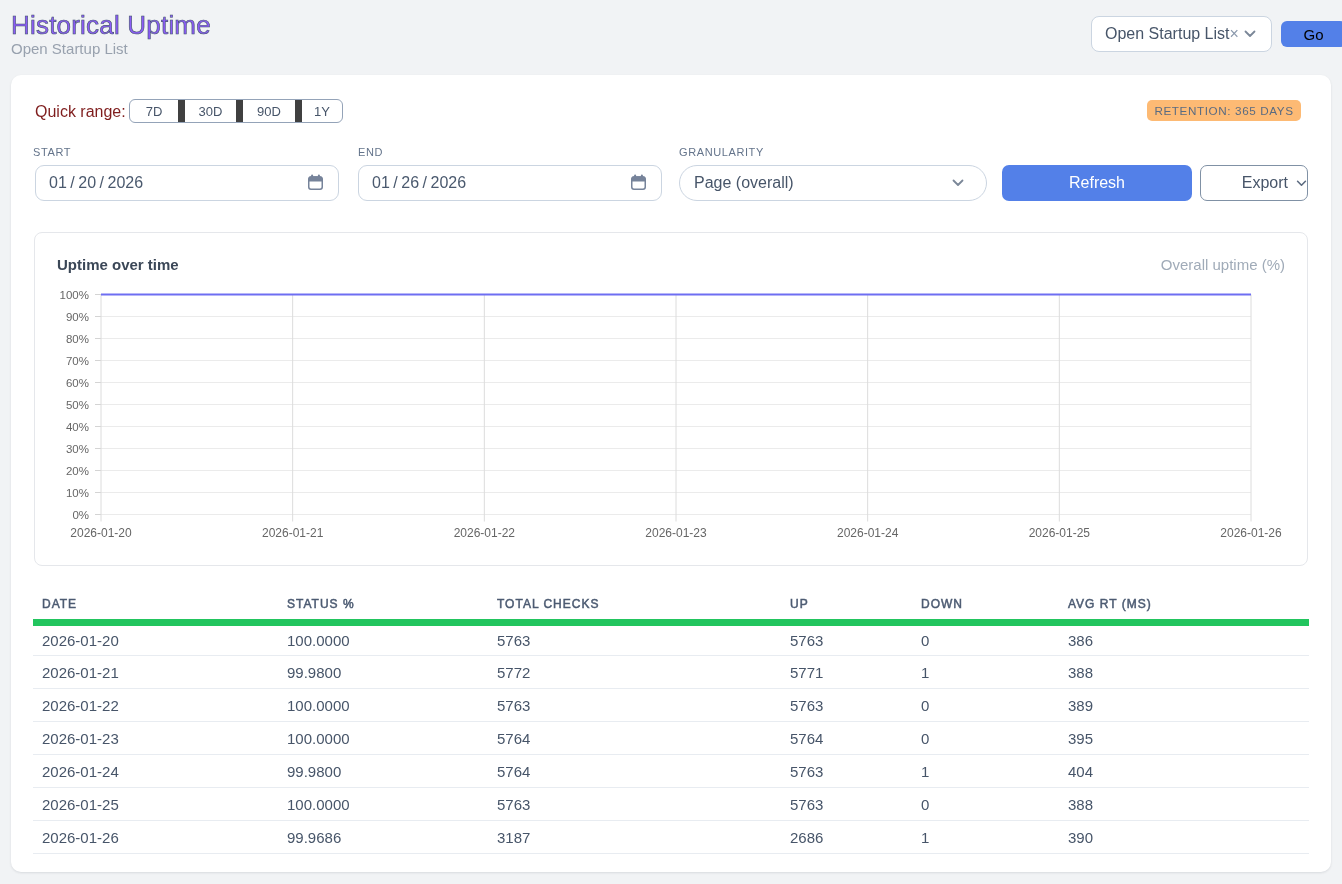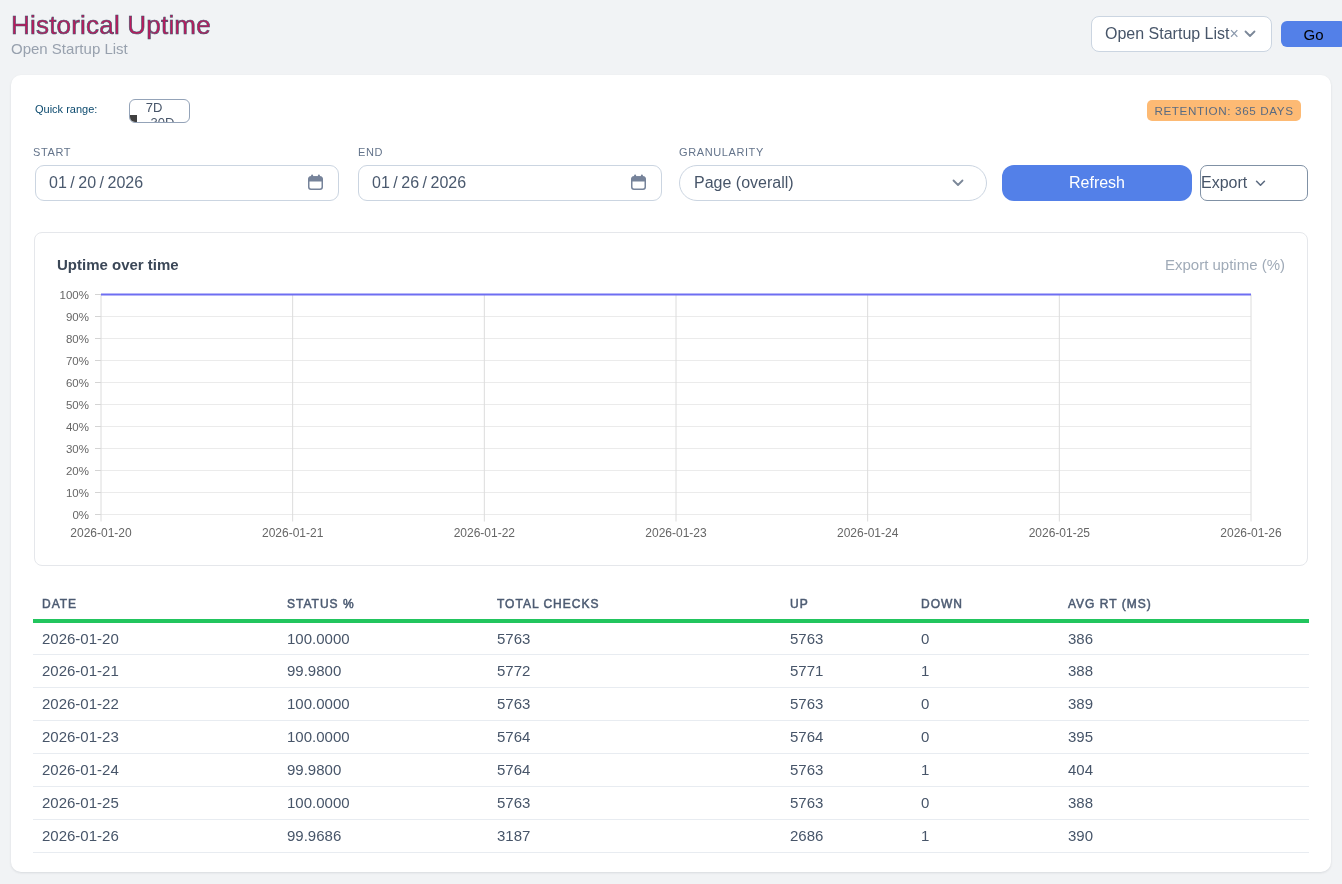--- a/index.html
+++ b/index.html
@@ -6,56 +6,56 @@
   html,body { width:1342px; height:884px; }
   body {
     background:#f1f3f5;
     font-family:"Liberation Sans", sans-serif;
     position:relative;
     overflow:hidden;
   }
   .abs { position:absolute; }
 
   
-  .title { left:11px; top:10px; font-size:26px; font-weight:400; color:#be185d; -webkit-text-stroke:0.6px #43546b; letter-spacing:.2px; }
+  .title { left:11px; top:10px; font-size:26px; font-weight:400; color:#8b5cf6; -webkit-text-stroke:0.6px #43546b; letter-spacing:.2px; }
   .subtitle { left:11px; top:40px; font-size:15px; color:#98a1ae; }
   .sp-label { top:27px; right:259px; font-size:12px; font-weight:400; color:#64748b; letter-spacing:.4px;margin-top:48px; }
   .sp-select { left:1091px; top:16px; width:181px; height:36px; background:#fff; border:1px solid #cbd5e1; border-radius:8px; display:flex; align-items:center; padding-left:13px; }
   .sp-select .txt { font-size:16px; color:#475569; }
   .sp-select .x { font-size:16px; color:#8b99ac; margin-left:0; }
   .go-btn { left:1281px; top:21px; width:65px; height:26px; background:#5380e8; border-radius:6px; color:#000000; font-size:15px; display:flex; align-items:center; justify-content:center; }
 
   
   .card { left:11px; top:75px; width:1320px; height:797px; background:#fff; border-radius:10px; box-shadow:0 1px 3px rgba(16,24,40,.07), 0 1px 2px rgba(16,24,40,.04); }
 
-  .qr-label { left:35px; top:103px; font-size:11px; color:#0c4a6e; }
-  .qr-group { left:129px; top:99px; height:24px; display:flex; border:1px solid #94a3b8; border-radius:6px; overflow:hidden; background:#fff;flex-direction:column; }
+  .qr-label { left:35px; top:103px; font-size:16px; color:#7f1d1d; }
+  .qr-group { left:129px; top:99px; height:24px; display:flex; border:1px solid #94a3b8; border-radius:6px; overflow:hidden; background:#fff; }
   .qr-group .seg { font-size:13px; color:#475569; display:flex; align-items:center; justify-content:center; border-left:7px solid #404040; }
   .qr-group .seg:first-child { border-left:none; }
   .badge { left:1147px; top:100px; width:154px; height:21px; background:#fdba74; border-radius:5px; font-size:11.7px; font-weight:400; color:#5a6b81; letter-spacing:.6px; display:flex; align-items:center; justify-content:center; }
 
   .flabel { top:146px; font-size:11px; color:#64748b; letter-spacing:.6px; }
   input[type=date] {
     position:absolute; top:165px; height:36px; border:1px solid #cbd5e1; border-radius:9px;
     font-family:"Liberation Sans", sans-serif; font-size:16px; color:#4a596e;
     padding:0 10px 0 12px; background:#fff; outline:none;
   }
   input[type=date]::-webkit-datetime-edit-text { padding:0 2.5px; color:#4a596e; }
   input[type=date]::-webkit-calendar-picker-indicator { opacity:0; }
   .calicon { width:15px; height:16px; }
   .gran { left:679px; top:165px; width:308px; height:36px; border:1px solid #cbd5e1; border-radius:18px; background:#fff; display:flex; align-items:center; padding-left:14px; font-size:16px; color:#475569; }
-  .refresh { left:1002px; top:165px; width:190px; height:36px; background:#5380e8; border-radius:12px; color:#fff; font-size:16px; display:flex; align-items:center; justify-content:center; }
-  .export { left:1200px; top:165px; width:108px; height:36px; background:#fff; border:1px solid #8091a5; border-radius:7px; color:#475569; font-size:16px; display:flex; align-items:center; justify-content:flex-start; gap:8px; }
+  .refresh { left:1002px; top:165px; width:190px; height:36px; background:#5380e8; border-radius:7px; color:#fff; font-size:16px; display:flex; align-items:center; justify-content:center; }
+  .export { left:1200px; top:165px; width:108px; height:36px; background:#fff; border:1px solid #8091a5; border-radius:7px; color:#475569; font-size:16px; display:flex; align-items:center; justify-content:flex-end; gap:8px; }
 
   .chart-card { left:34px; top:232px; width:1274px; height:334px; border:1px solid #e5e7eb; border-radius:8px; background:#fff; }
   .chart-title { left:57px; top:256px; font-size:15px; font-weight:700; color:#3b4757; }
   .chart-right { top:256px; right:57px; font-size:15px; color:#a0abb8; }
 
   table.data { position:absolute; left:33px; top:592px; width:1276px; border-collapse:collapse; table-layout:fixed; }
-  table.data th { font-size:12px; font-weight:400; -webkit-text-stroke:.5px #4c5b72; color:#4c5b72; letter-spacing:1px; text-align:left; padding:5px 0 8px 9px; border-bottom:4px solid #22c55e; }
+  table.data th { font-size:12px; font-weight:400; -webkit-text-stroke:.5px #4c5b72; color:#4c5b72; letter-spacing:1px; text-align:left; padding:5px 0 8px 9px; border-bottom:7px solid #22c55e; }
   table.data td { font-size:15px; color:#475569; padding:0 0 0 9px; height:33px; border-bottom:1px solid #e8ecf1; }
 </style>
 </head>
 <body>
   <div class="abs title">Historical Uptime</div>
   <div class="abs subtitle">Open Startup List</div>
   <div class="abs sp-label">STATUS PAGE</div>
   <div class="abs sp-select">
     <span class="txt">Open Startup List</span>
     <span class="x">×</span>
@@ -103,21 +103,21 @@
   </div>
   <div class="abs refresh">Refresh</div>
   <div class="abs export">Export
     <svg width="11" height="7" viewBox="0 0 12 8">
       <path d="M1.5 1.5 L6 6 L10.5 1.5" fill="none" stroke="#5c6b80" stroke-width="1.8" stroke-linecap="round" stroke-linejoin="round"></path>
     </svg>
   </div>
 
   <div class="abs chart-card"></div>
   <div class="abs chart-title">Uptime over time</div>
-  <div class="abs chart-right">Export uptime (%)</div>
+  <div class="abs chart-right">Overall uptime (%)</div>
 
   <svg class="abs" style="left:34px; top:232px" width="1274" height="334" viewBox="0 0 1274 334">
     <line x1="61" y1="62.5" x2="67" y2="62.5" stroke="#d4d4d4" stroke-width="1"></line>
     <line x1="67" y1="62.5" x2="1217" y2="62.5" stroke="#ebebeb" stroke-width="1"></line>
     <line x1="61" y1="84.5" x2="67" y2="84.5" stroke="#d4d4d4" stroke-width="1"></line>
     <line x1="67" y1="84.5" x2="1217" y2="84.5" stroke="#ebebeb" stroke-width="1"></line>
     <line x1="61" y1="106.5" x2="67" y2="106.5" stroke="#d4d4d4" stroke-width="1"></line>
     <line x1="67" y1="106.5" x2="1217" y2="106.5" stroke="#ebebeb" stroke-width="1"></line>
     <line x1="61" y1="128.5" x2="67" y2="128.5" stroke="#d4d4d4" stroke-width="1"></line>
     <line x1="67" y1="128.5" x2="1217" y2="128.5" stroke="#ebebeb" stroke-width="1"></line>

